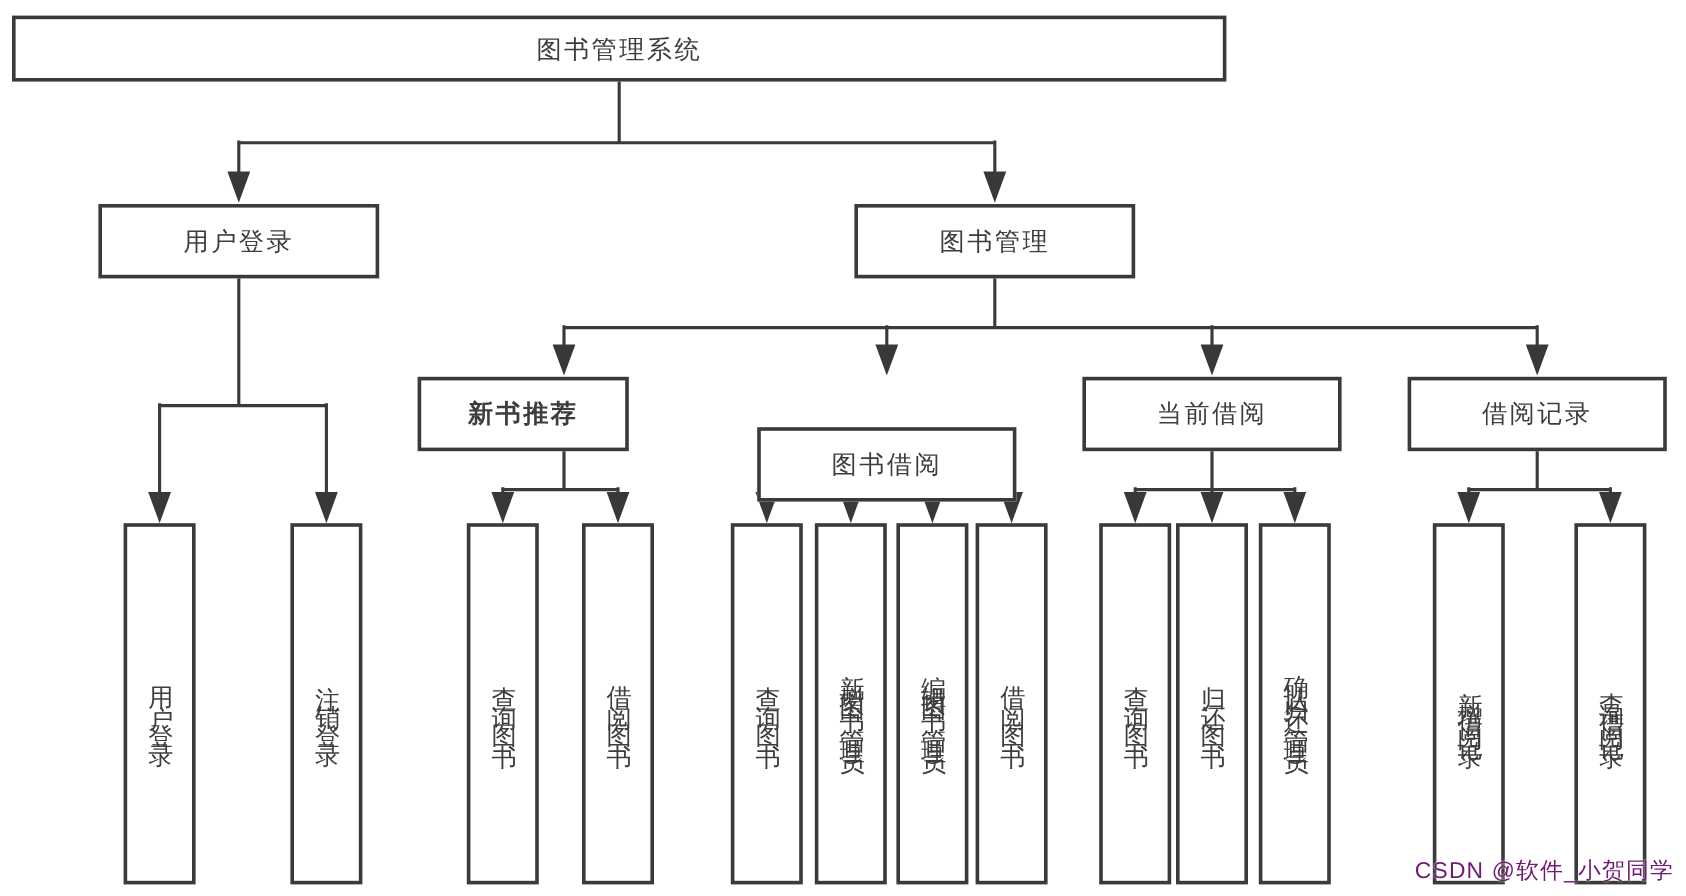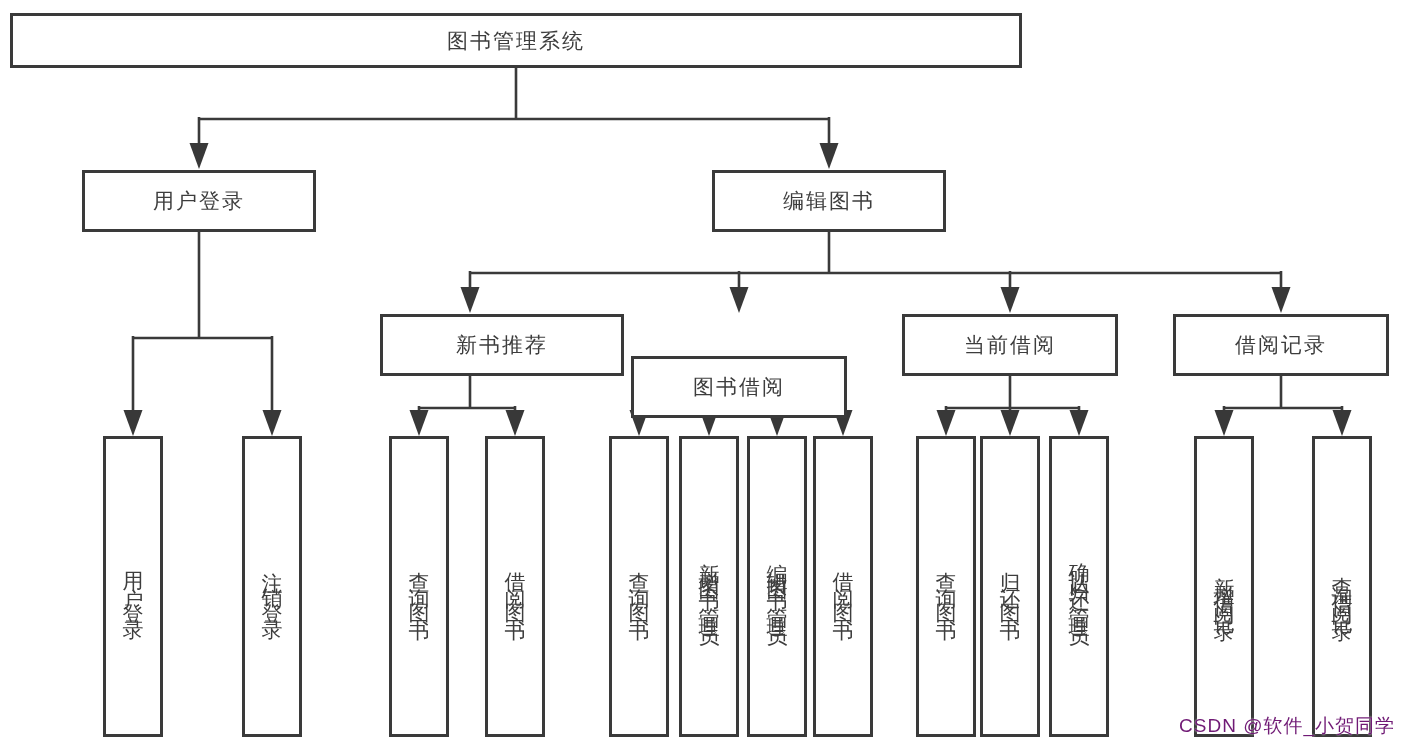--- a/index.html
+++ b/index.html
@@ -59,23 +59,23 @@
     <polygon points="936.5,410 955.5,410 946,436"></polygon>
     <polygon points="1000.5,410 1019.5,410 1010,436"></polygon>
     <polygon points="1069.5,410 1088.5,410 1079,436"></polygon>
     <polygon points="1214.5,410 1233.5,410 1224,436"></polygon>
     <polygon points="1332.5,410 1351.5,410 1342,436"></polygon>
   </svg>
 
   <div class="box box-root" style="left:10px;top:13px;width:1012px;height:55px;">图书管理系统</div>
 
   <div class="box box-h" style="left:82px;top:170px;width:234px;height:62px;">用户登录</div>
-  <div class="box box-h" style="left:712px;top:170px;width:234px;height:62px;">编辑图书</div>
+  <div class="box box-h" style="left:712px;top:170px;width:234px;height:62px;">图书管理</div>
 
-  <div class="box box-h" style="left:380px;top:314px;width:244px;height:62px;">新书推荐</div>
+  <div class="box box-h" style="left:348px;top:314px;width:176px;height:62px;font-weight:bold;">新书推荐</div>
   <div class="box box-h" style="left:631px;top:314px;width:216px;height:62px;margin-top:42px;">图书借阅</div>
   <div class="box box-h" style="left:902px;top:314px;width:216px;height:62px;text-align:center;">当前借阅</div>
   <div class="box box-h" style="left:1173px;top:314px;width:216px;height:62px;">借阅记录</div>
 
   <div class="box box-v ls-lg" style="left:103px;top:436px;width:60px;height:301px;">用户登录</div>
   <div class="box box-v ls-lg" style="left:242px;top:436px;width:60px;height:301px;">注销登录</div>
 
   <div class="box box-v ls-lg" style="left:389px;top:436px;width:60px;height:301px;">查询图书</div>
   <div class="box box-v ls-lg" style="left:485px;top:436px;width:60px;height:301px;">借阅图书</div>
 

